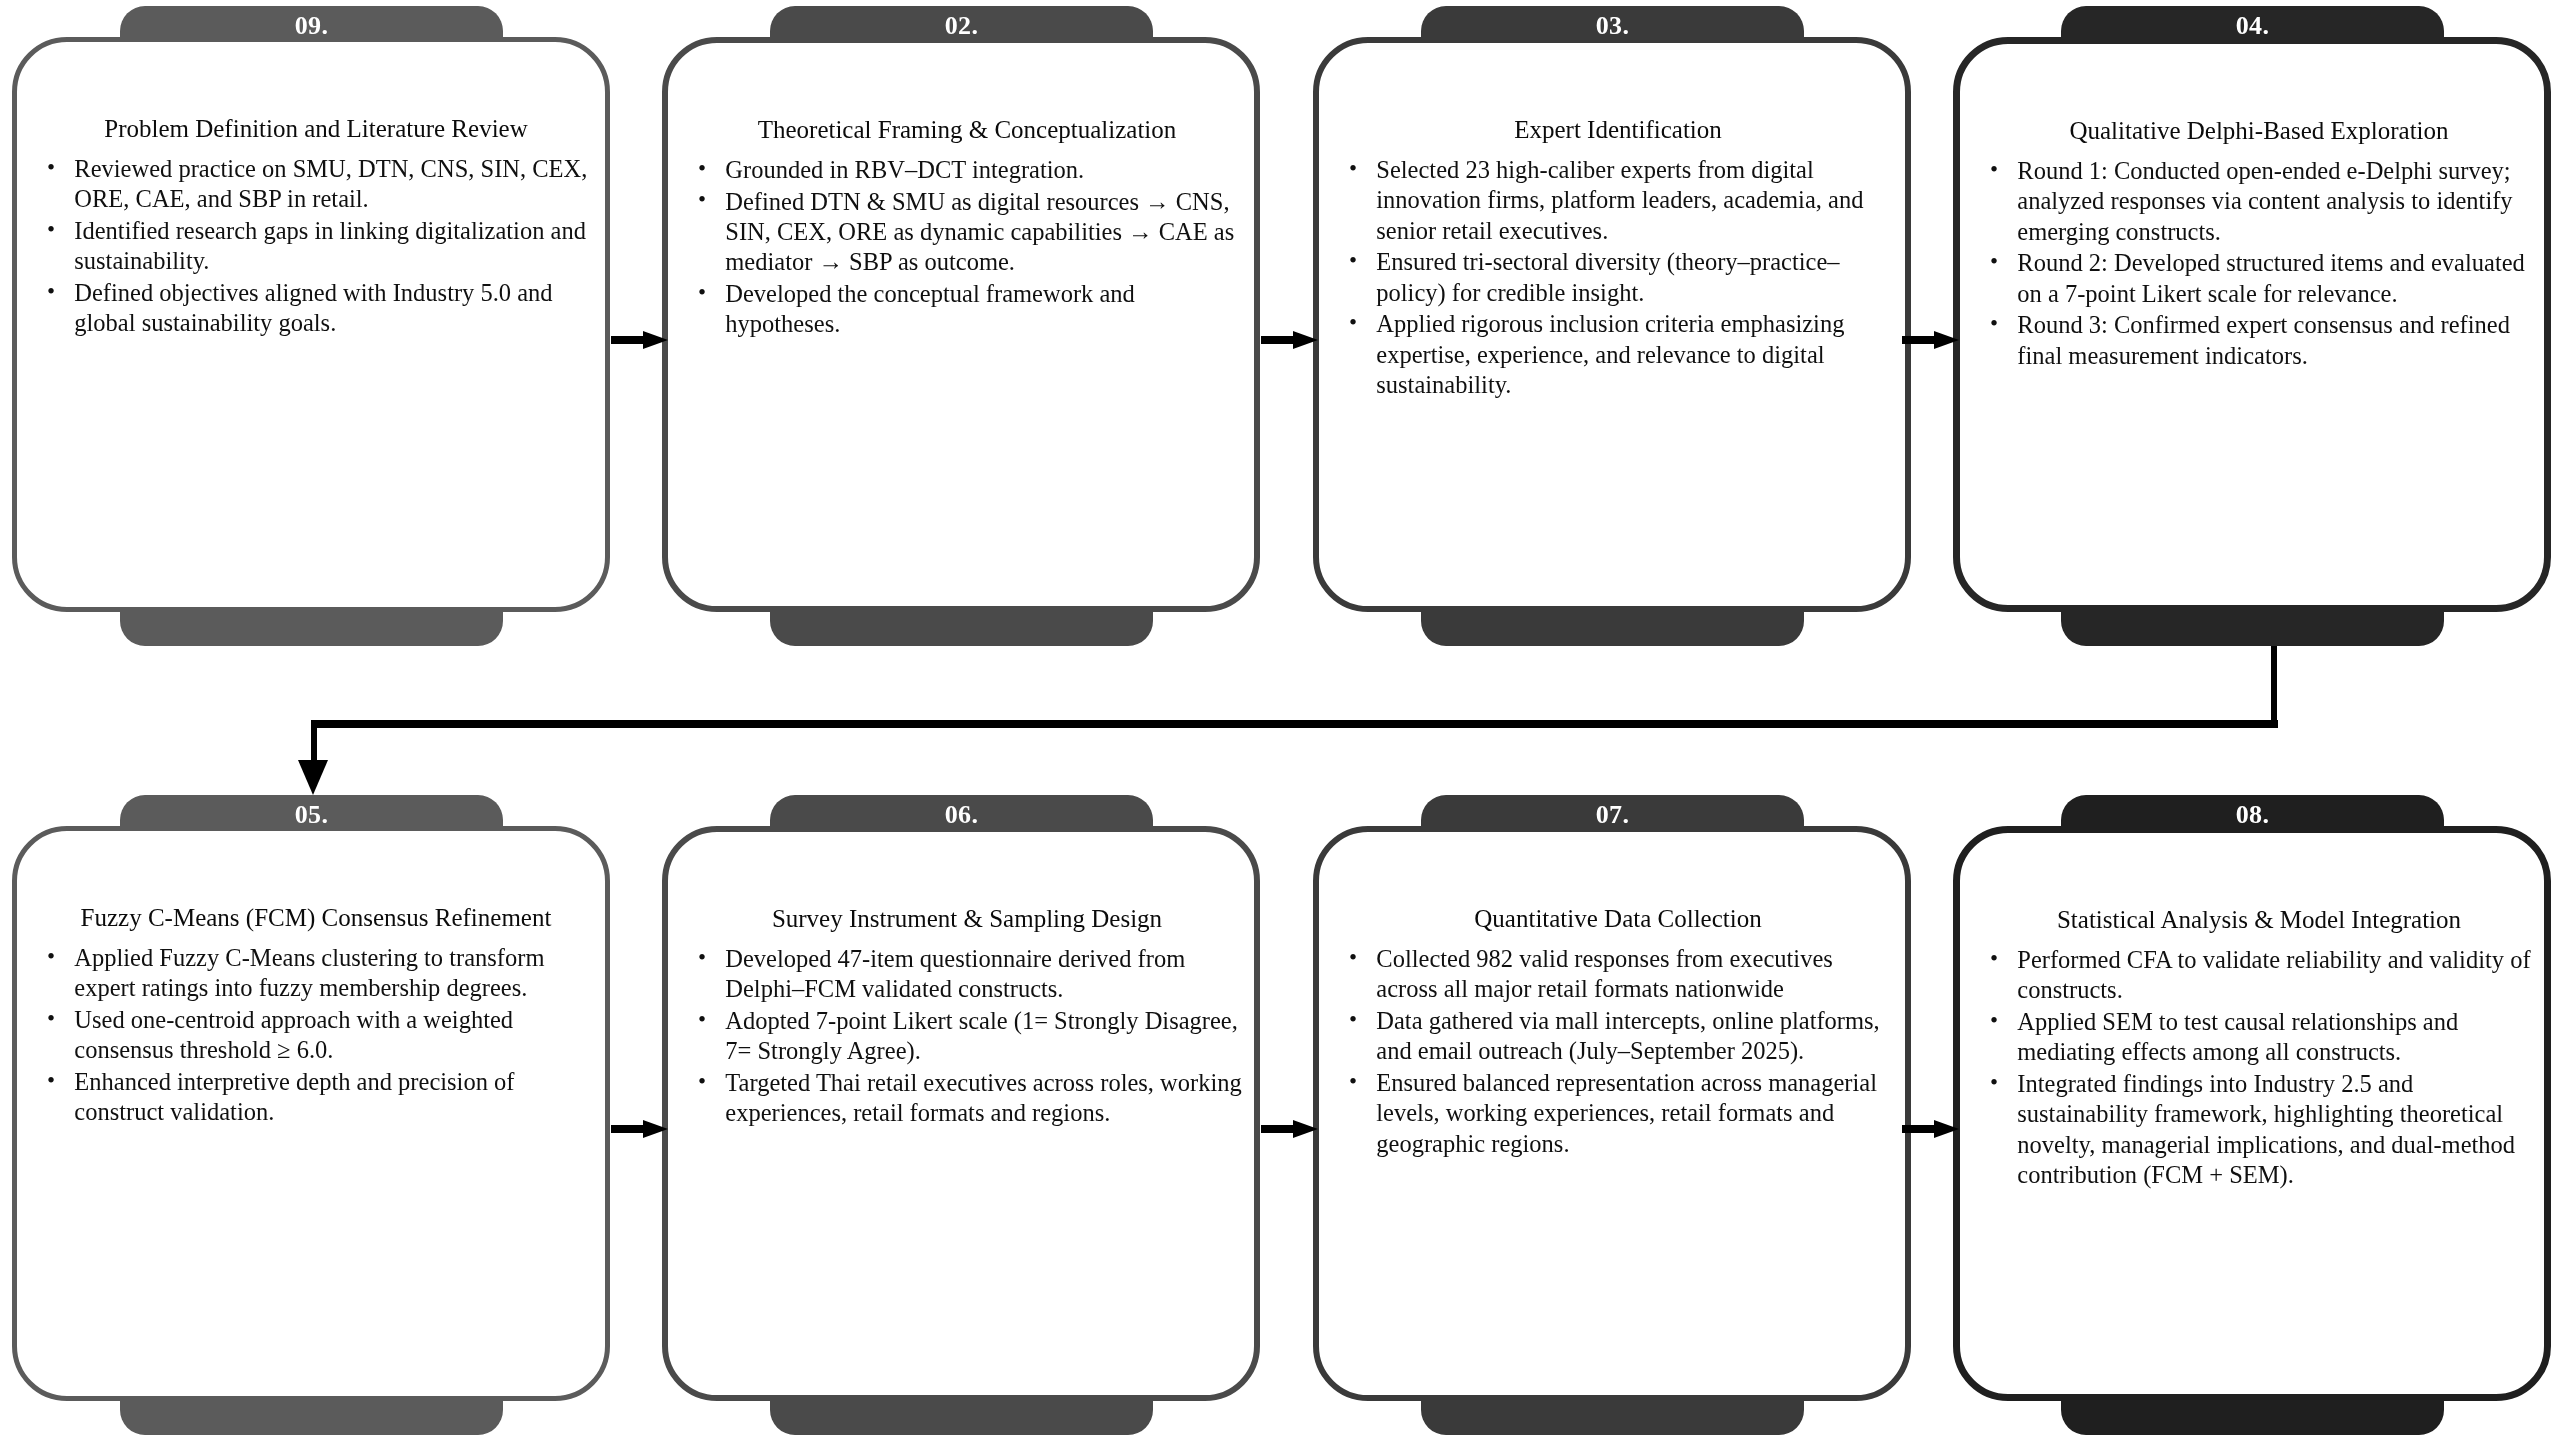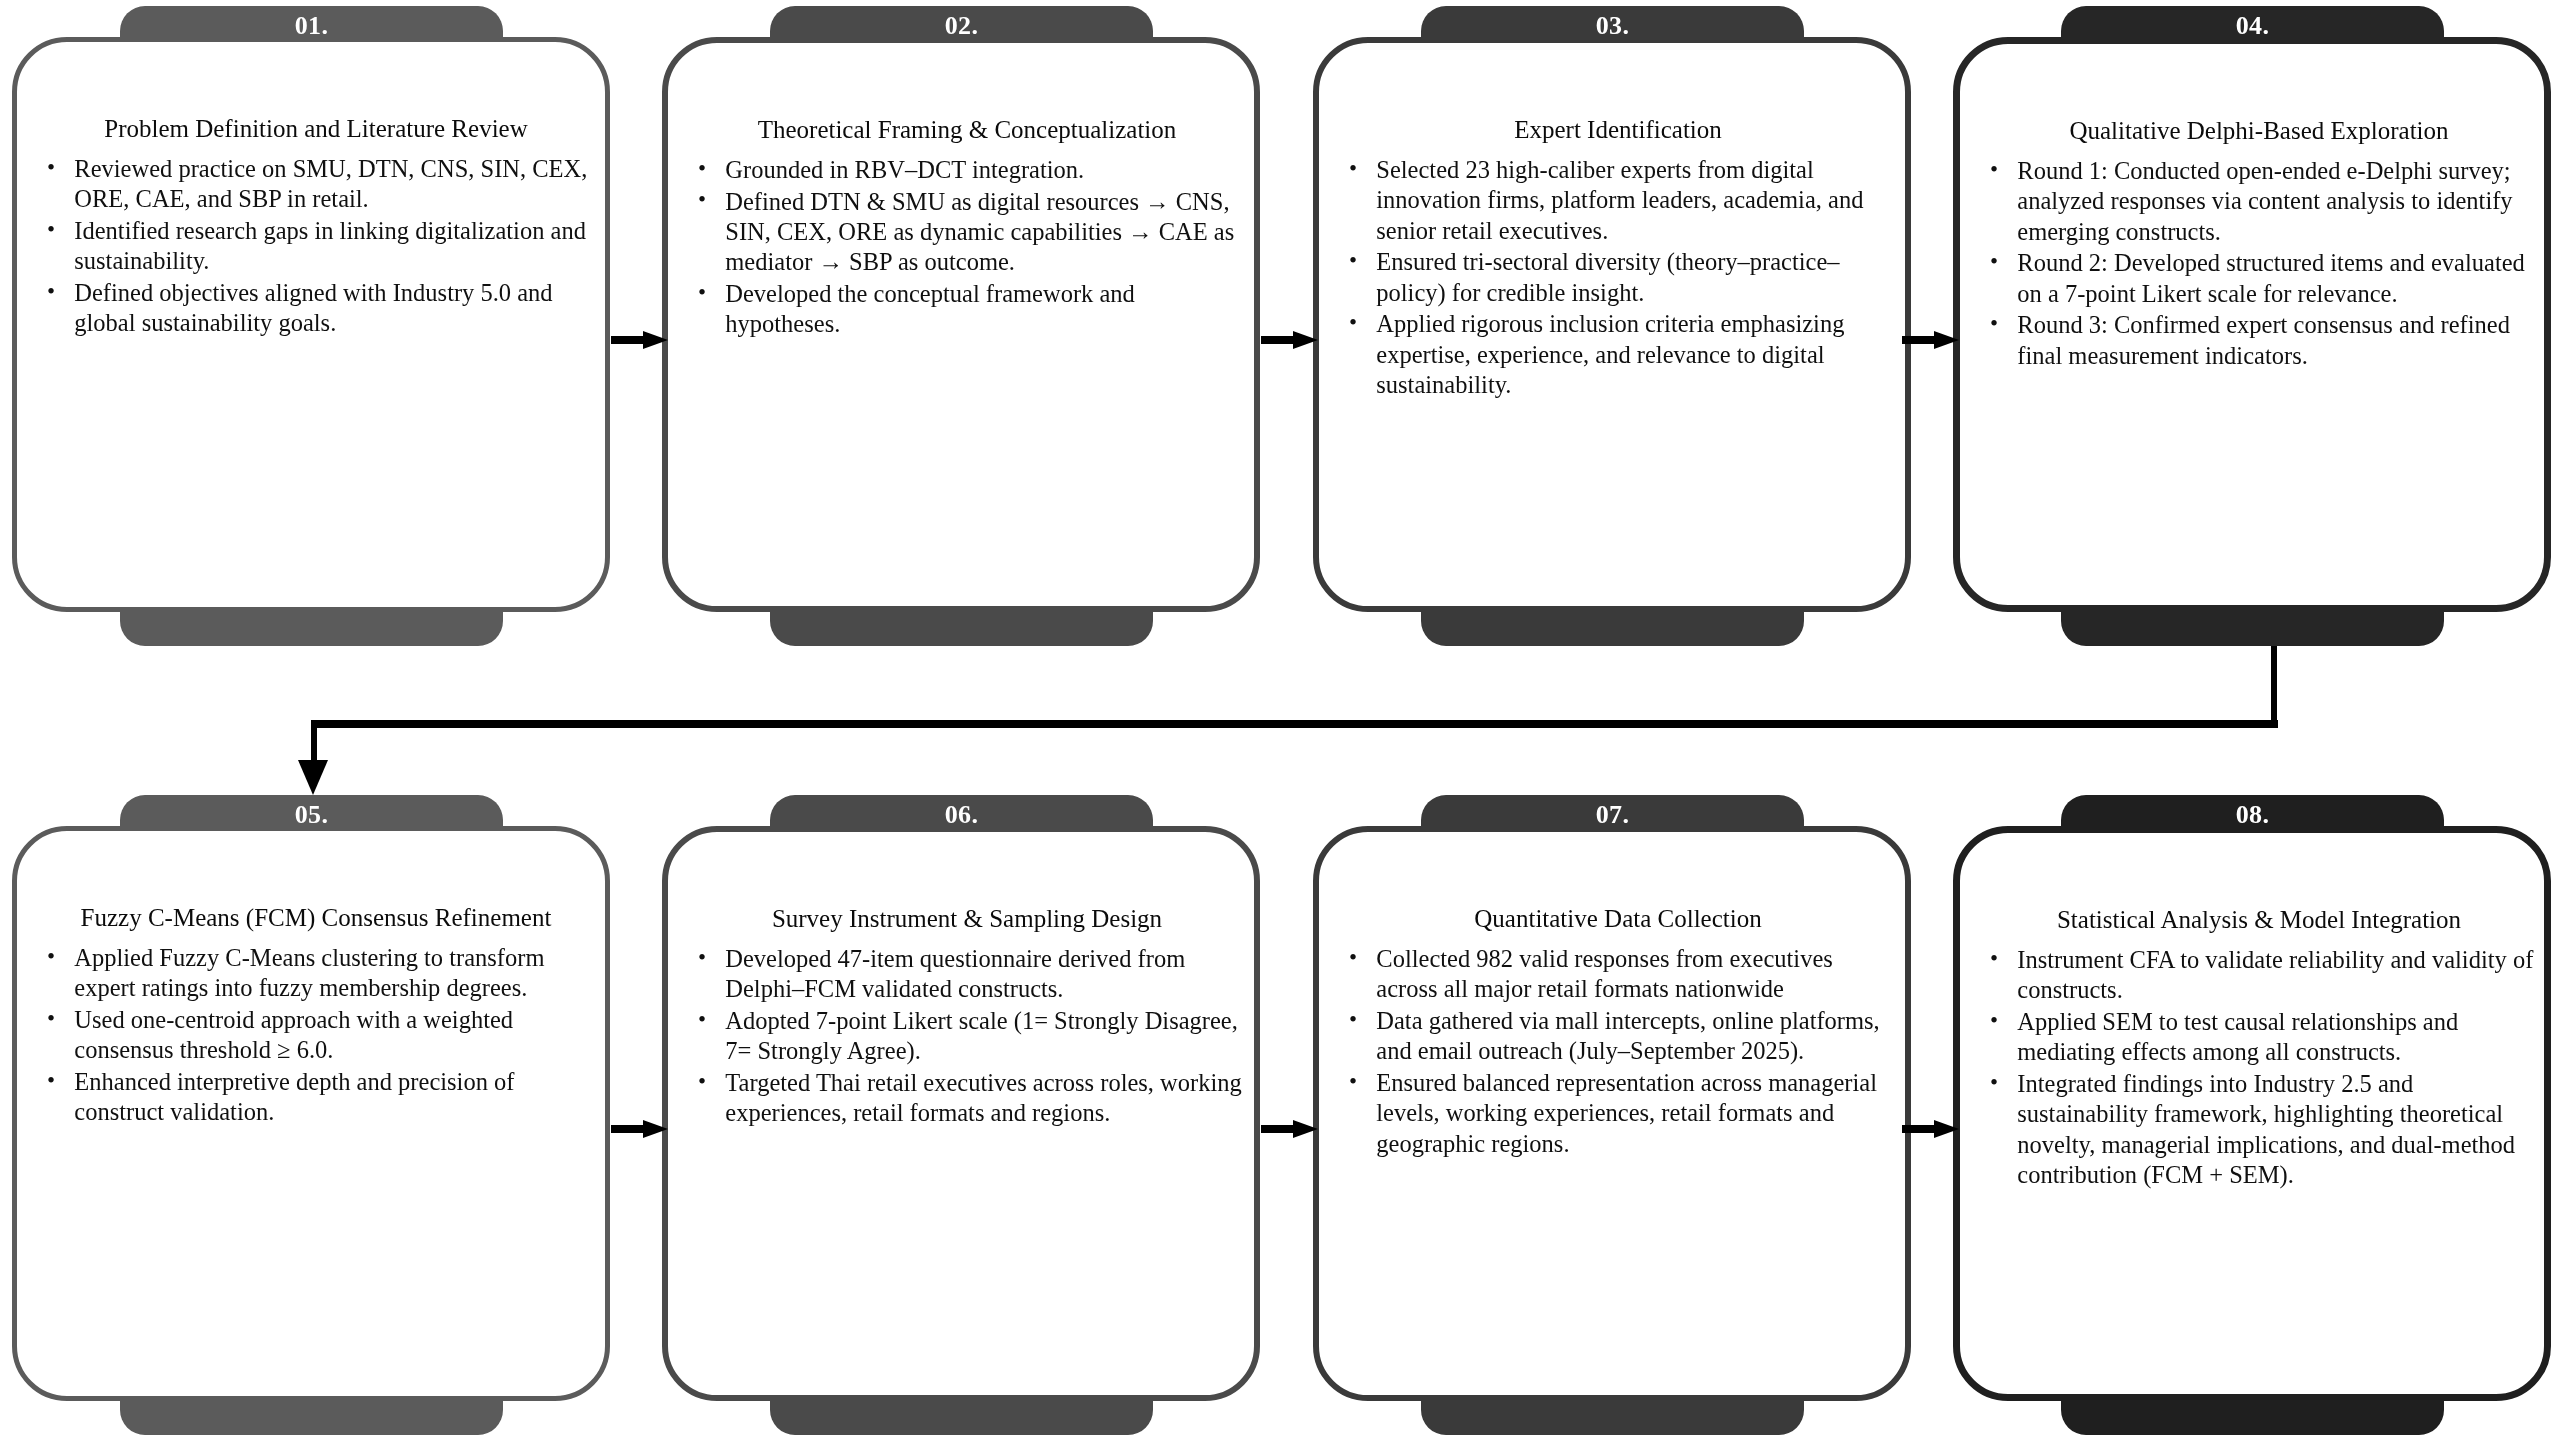--- a/index.html
+++ b/index.html
@@ -202,21 +202,21 @@
       <div class="box-body">
         <div class="card-inner">
           <div class="card-title">Problem Definition and Literature Review</div>
           <ul class="bullets">
             <li>Reviewed practice on SMU, DTN, CNS, SIN, CEX, ORE, CAE, and SBP in retail.</li>
             <li>Identified research gaps in linking digitalization and sustainability.</li>
             <li>Defined objectives aligned with Industry 5.0 and global sustainability goals.</li>
           </ul>
         </div>
       </div>
-      <div class="step-number">01.</div>
+      <div class="step-number">09.</div>
     </div>
 
     <div class="card col-2" style="--shade:#4a4a4a; --bw:6px;">
       <div class="tab-top"></div>
       <div class="tab-bottom"></div>
       <div class="box-body">
         <div class="card-inner">
           <div class="card-title">Theoretical Framing &amp; Conceptualization</div>
           <ul class="bullets">
             <li>Grounded in RBV–DCT integration.</li>
@@ -312,21 +312,21 @@
       <div class="step-number">07.</div>
     </div>
 
     <div class="card col-4" style="--shade:#1f1f1f; --bw:7.8px;">
       <div class="tab-top"></div>
       <div class="tab-bottom"></div>
       <div class="box-body">
         <div class="card-inner">
           <div class="card-title">Statistical Analysis &amp; Model Integration</div>
           <ul class="bullets">
-            <li>Instrument CFA to validate reliability and validity of constructs.</li>
+            <li>Performed CFA to validate reliability and validity of constructs.</li>
             <li>Applied SEM to test causal relationships and mediating effects among all constructs.</li>
             <li>Integrated findings into Industry 2.5 and sustainability framework, highlighting theoretical novelty, managerial implications, and dual-method contribution (FCM + SEM).</li>
           </ul>
         </div>
       </div>
       <div class="step-number">08.</div>
     </div>
 
   </div>
 

